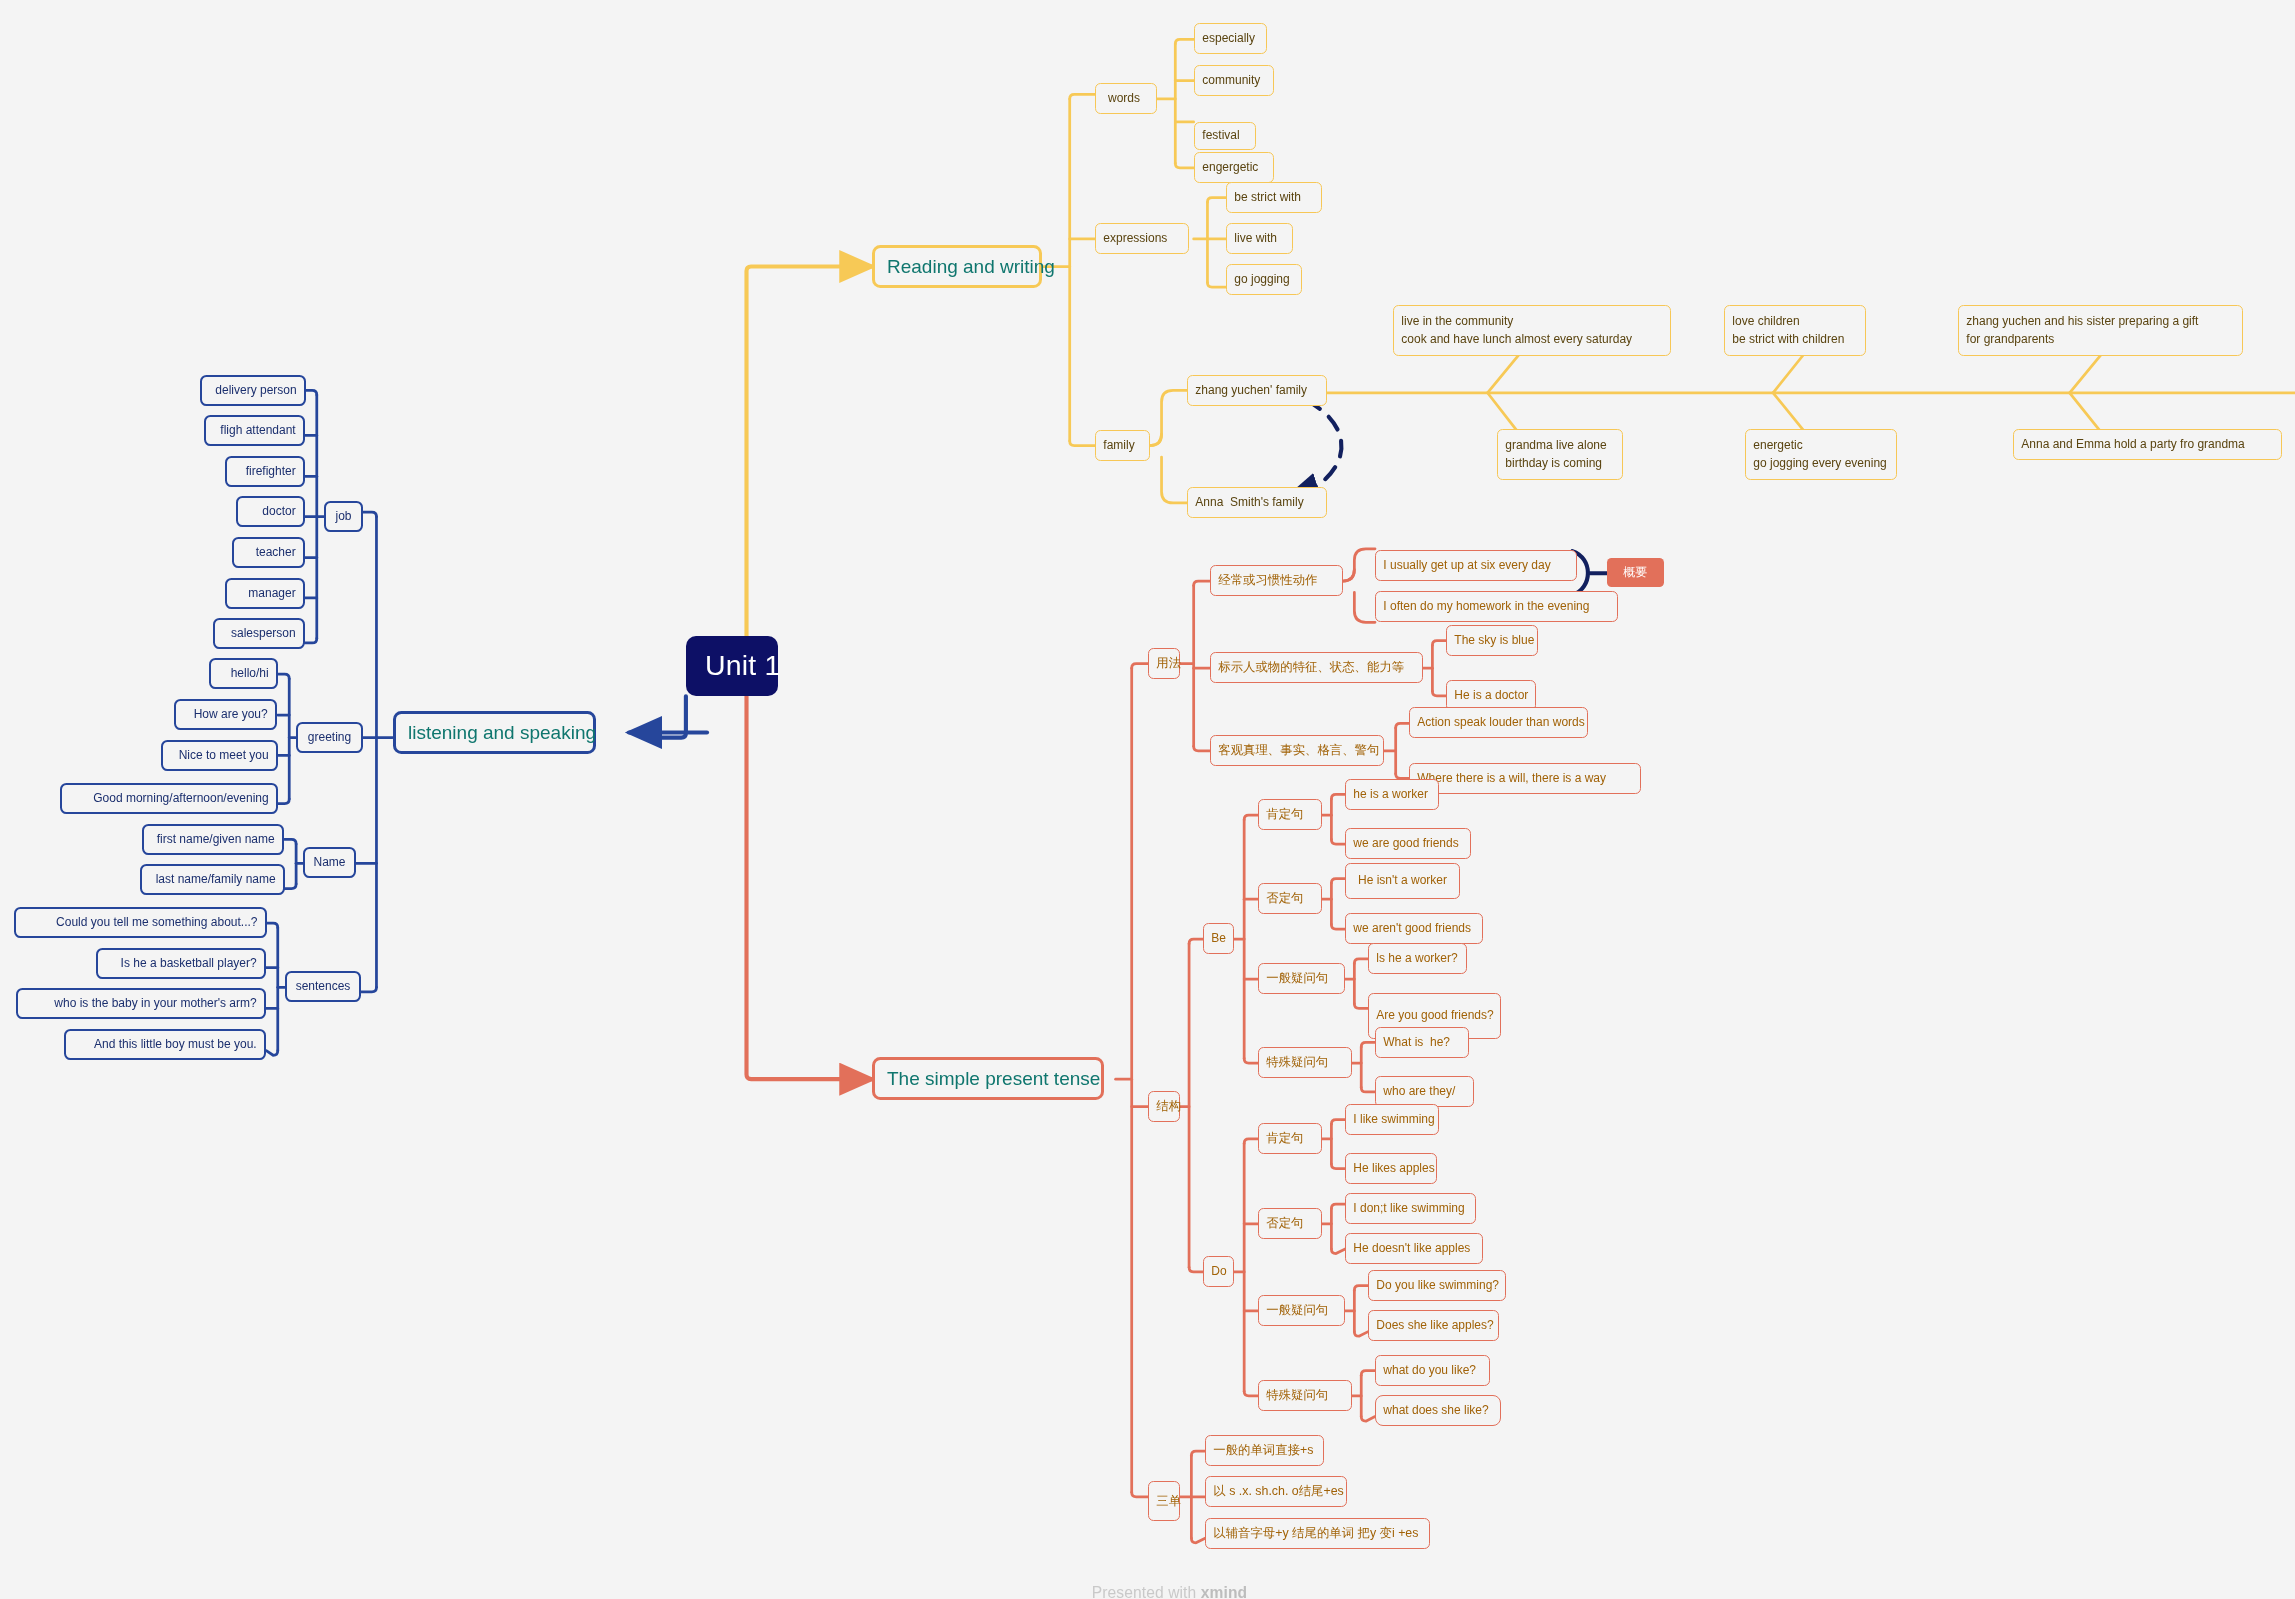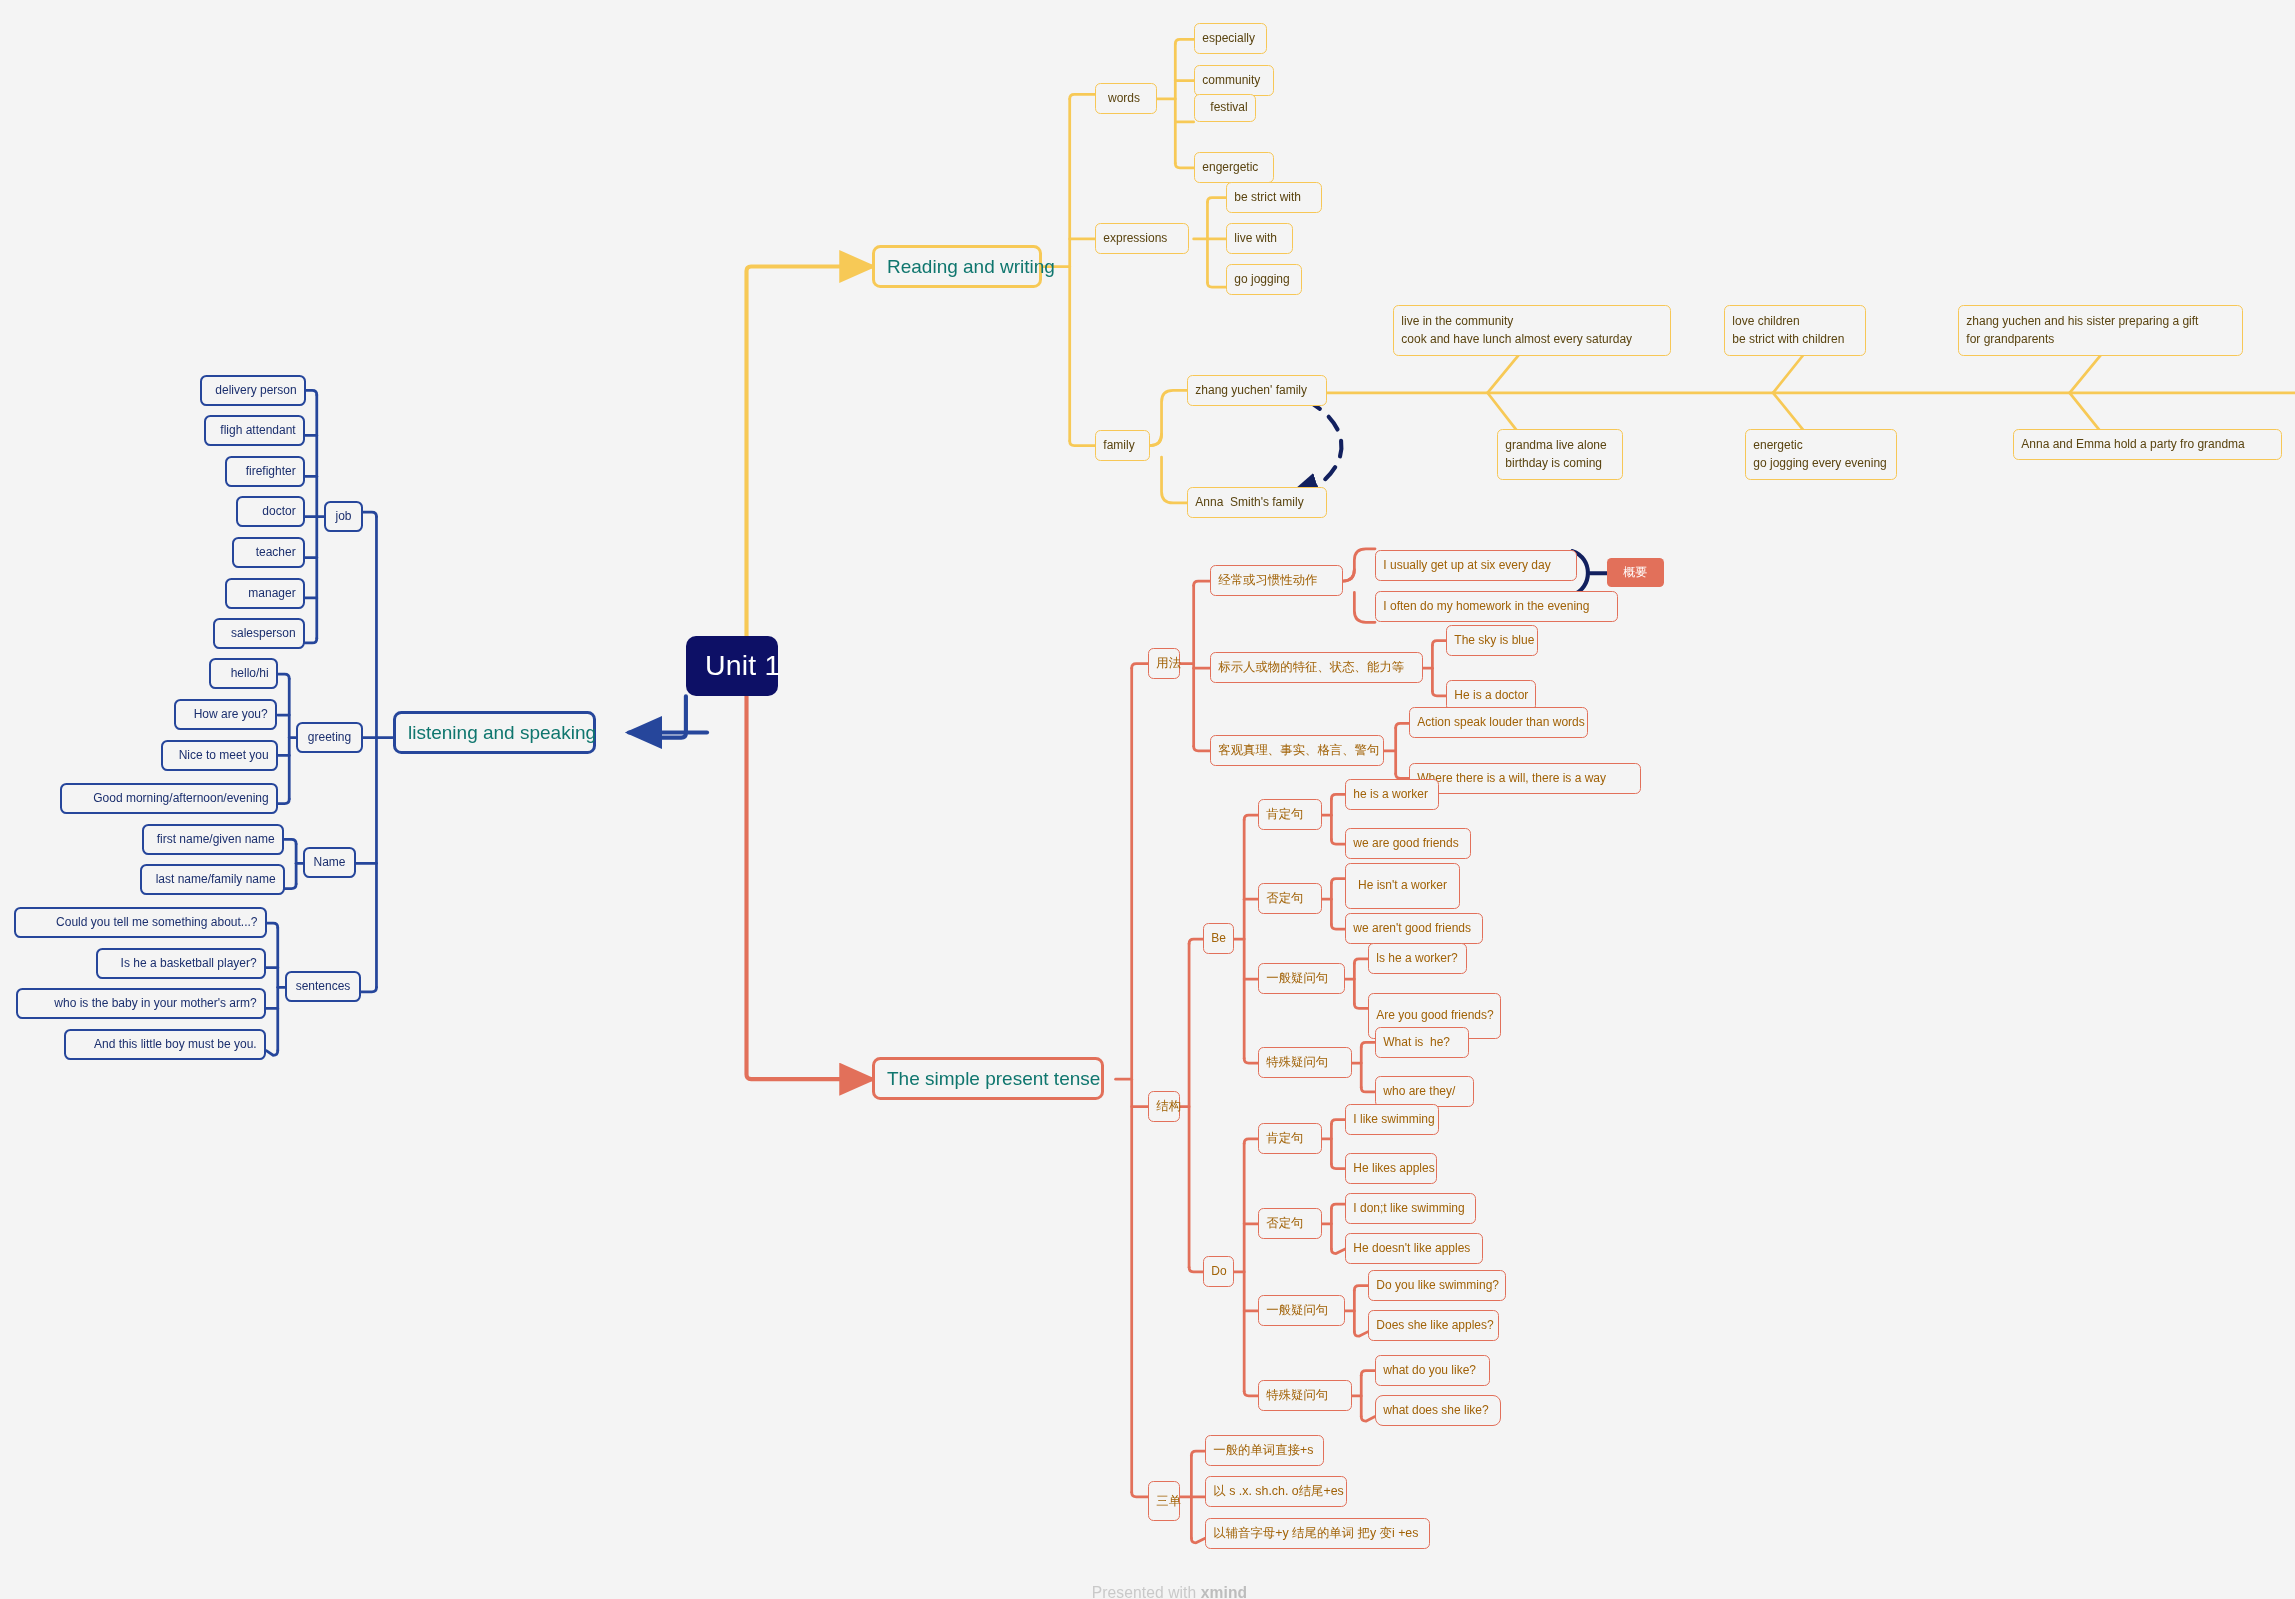--- a/index.html
+++ b/index.html
@@ -323,21 +323,21 @@
   <div class="node y" style="left:1095px;top:430px;width:55px;height:31px;">
     <span>family</span>
   </div>
 
   <div class="node y" style="left:1194px;top:23.4px;width:73px;height:31px;">
     <span>especially</span>
   </div>
   <div class="node y" style="left:1194px;top:65px;width:80px;height:31px;">
     <span>community</span>
   </div>
-  <div class="node y" style="left:1194px;top:94px;width:62px;height:28px;text-align:right;">
+  <div class="node y" style="left:1194px;top:122px;width:62px;height:28px;">
     <span>festival</span>
   </div>
   <div class="node y" style="left:1194px;top:152px;width:80px;height:31px;">
     <span>engergetic</span>
   </div>
 
   <div class="node y" style="left:1226px;top:182px;width:96px;height:31px;">
     <span>be strict with</span>
   </div>
   <div class="node y" style="left:1226px;top:223px;width:67px;height:31px;">
@@ -506,21 +506,21 @@
   <div class="node r cn" style="left:1258px;top:1047px;width:94px;height:31px;">
     <span>特殊疑问句</span>
   </div>
 
   <div class="node r" style="left:1345px;top:779px;width:94px;height:31px;">
     <span>he is a worker</span>
   </div>
   <div class="node r" style="left:1345px;top:828px;width:126px;height:31px;">
     <span>we are good friends</span>
   </div>
-  <div class="node r" style="left:1345px;top:863px;width:115px;height:46px;padding-left:12px;">
+  <div class="node r" style="left:1345px;top:863px;width:115px;height:36px;padding-left:12px;">
     <span>He isn't a worker</span>
   </div>
   <div class="node r" style="left:1345px;top:913px;width:138px;height:31px;">
     <span>we aren't good friends</span>
   </div>
   <div class="node r" style="left:1368px;top:943px;width:99px;height:31px;">
     <span>ls he a worker?</span>
   </div>
   <div class="node r" style="left:1368px;top:993px;width:133px;height:46px;">
     <span>Are you good friends?</span>

